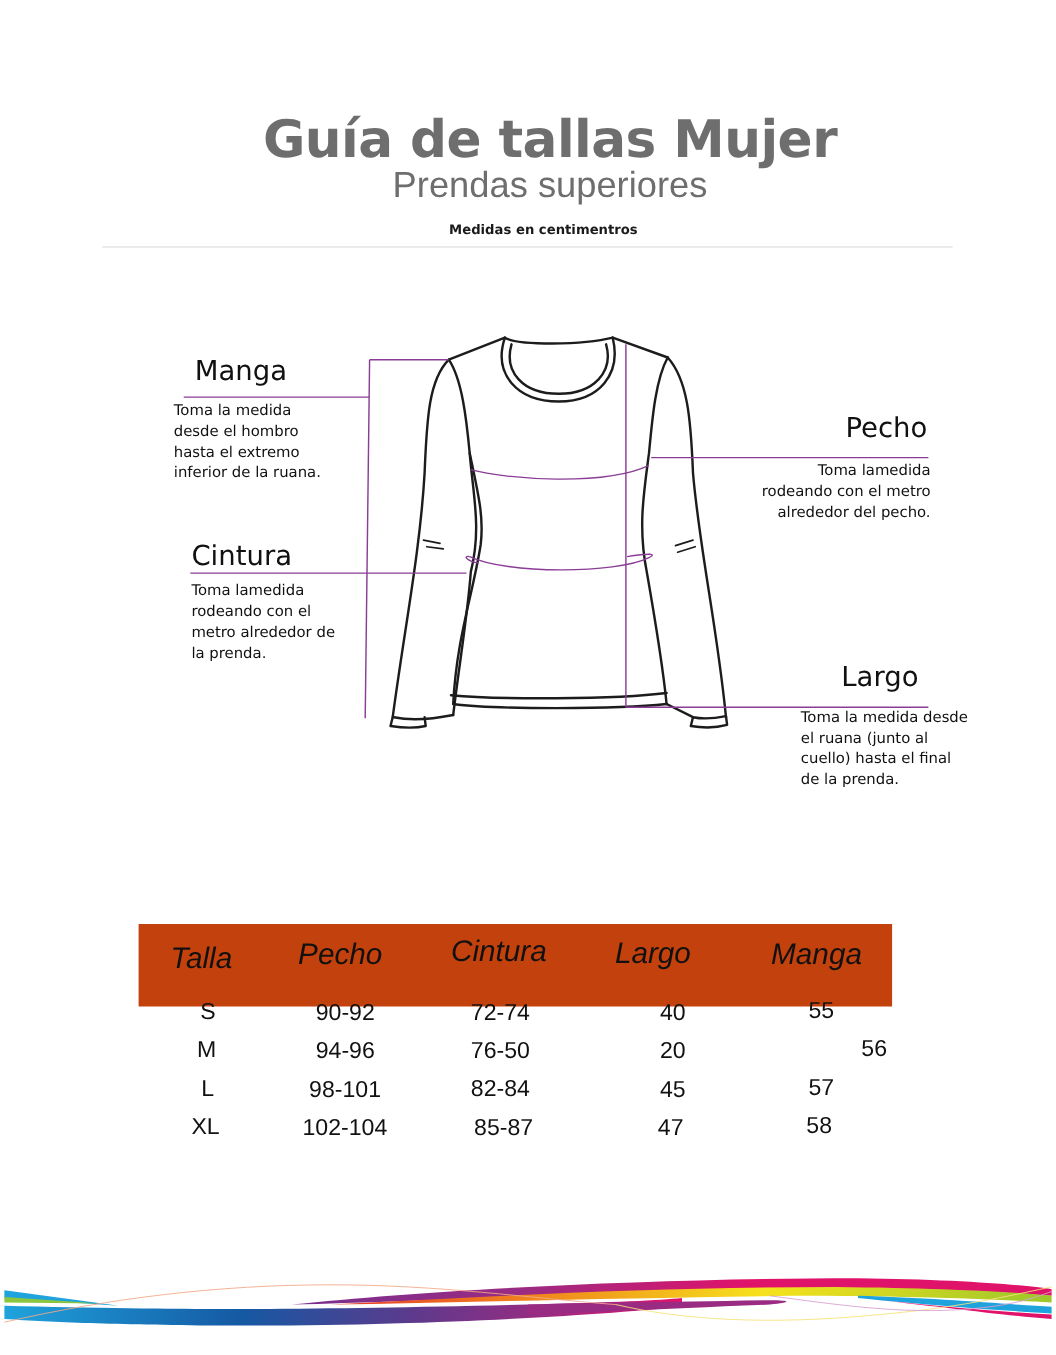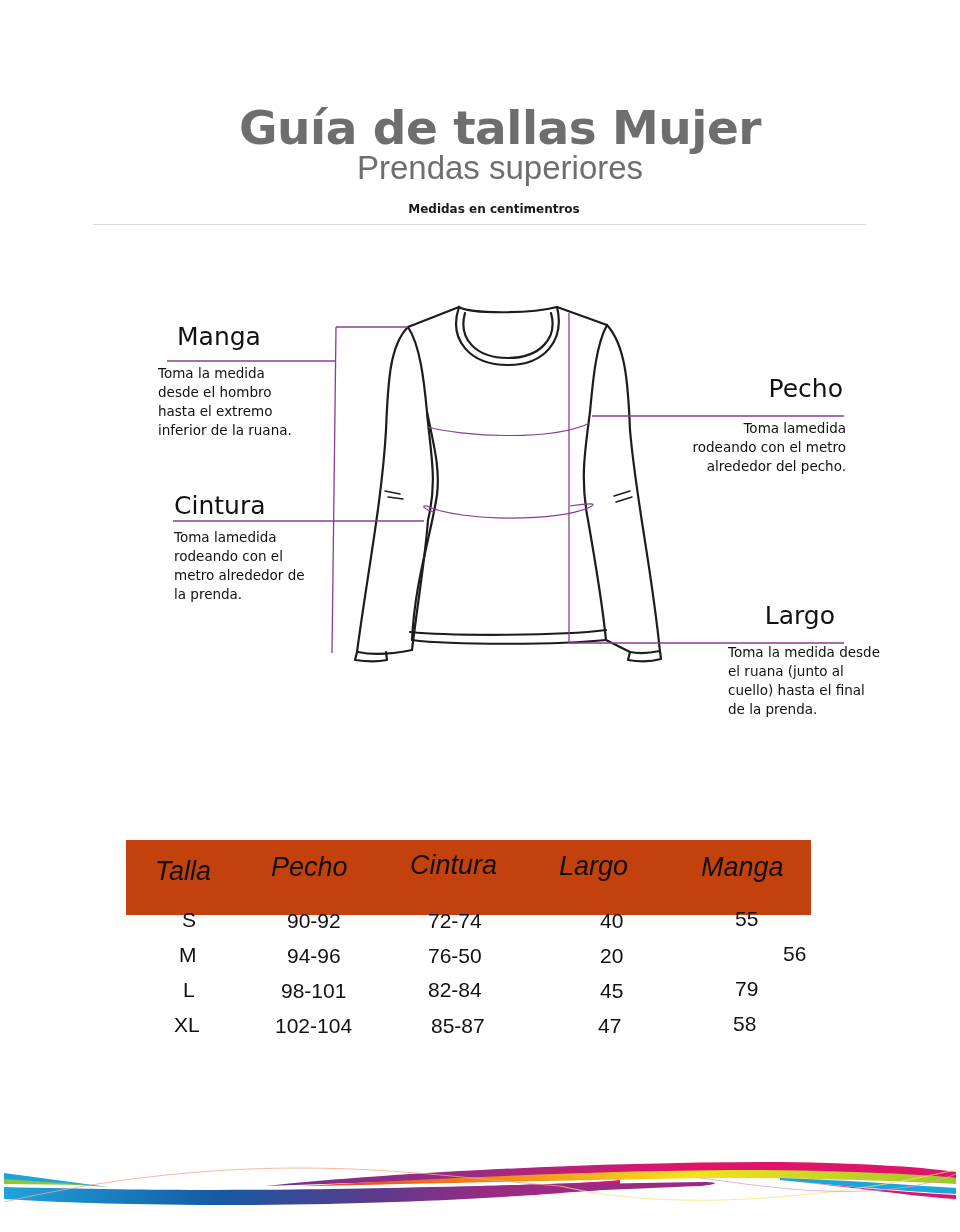--- a/index.html
+++ b/index.html
@@ -138,21 +138,21 @@
     <span class="td" style="left:161px; top:104px;">94-96</span>
     <span class="td" style="left:302px; top:104px;">76-50</span>
     <span class="td" style="left:474px; top:104px;">20</span>
     <span class="td" style="left:609px; top:102px;margin-left:48px;">56</span>
   </div>
   <div>
     <span class="td" style="left:57px; top:138px;">L</span>
     <span class="td" style="left:155px; top:139px;">98-101</span>
     <span class="td" style="left:302px; top:138px;">82-84</span>
     <span class="td" style="left:474px; top:139px;">45</span>
-    <span class="td" style="left:609px; top:137px;">79</span>
+    <span class="td" style="left:609px; top:137px;">57</span>
   </div>
   <div>
     <span class="td" style="left:48px; top:173px;">XL</span>
     <span class="td" style="left:149px; top:174px;">102-104</span>
     <span class="td" style="left:305px; top:174px;">85-87</span>
     <span class="td" style="left:472px; top:174px;">47</span>
     <span class="td" style="left:607px; top:172px;">58</span>
   </div>
 </div>
 

